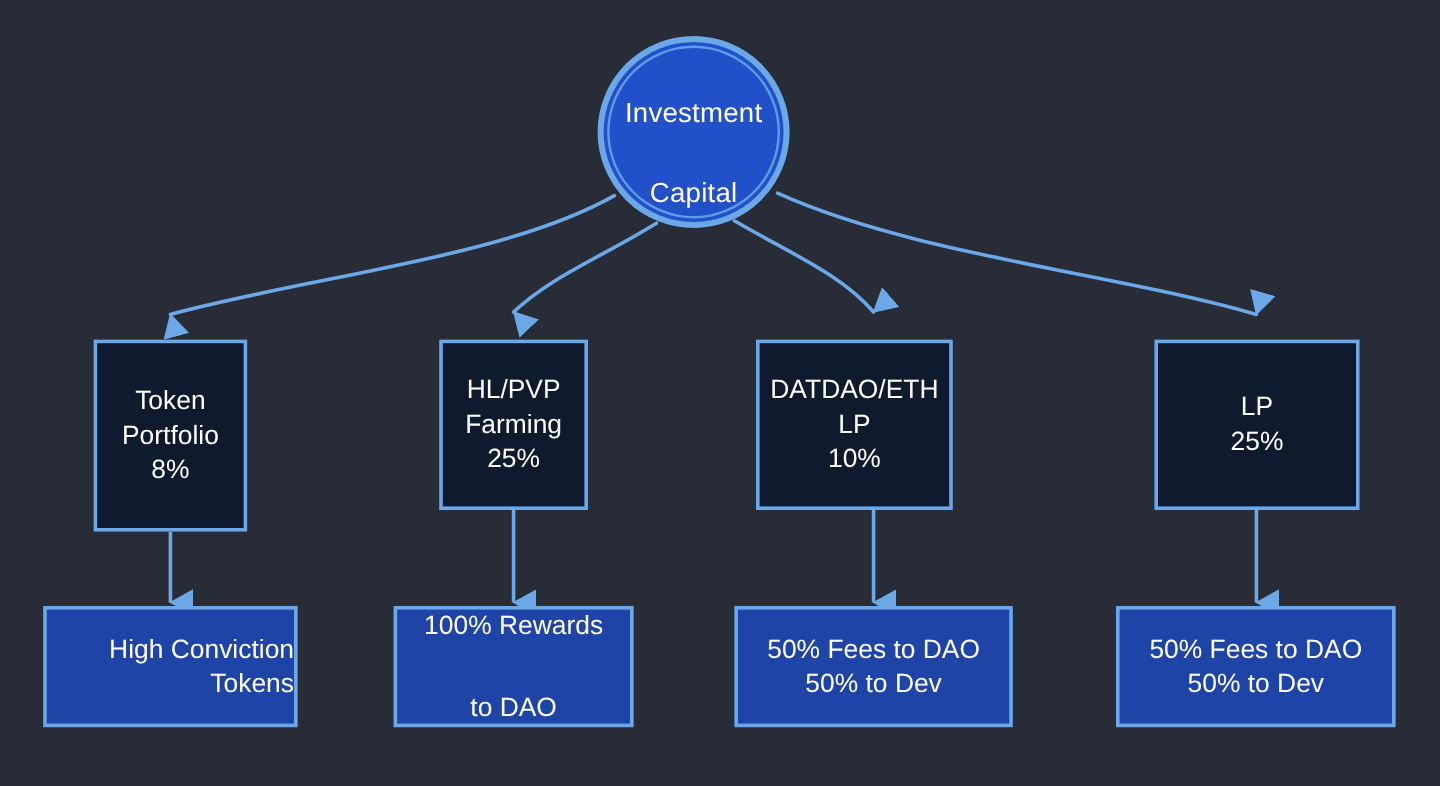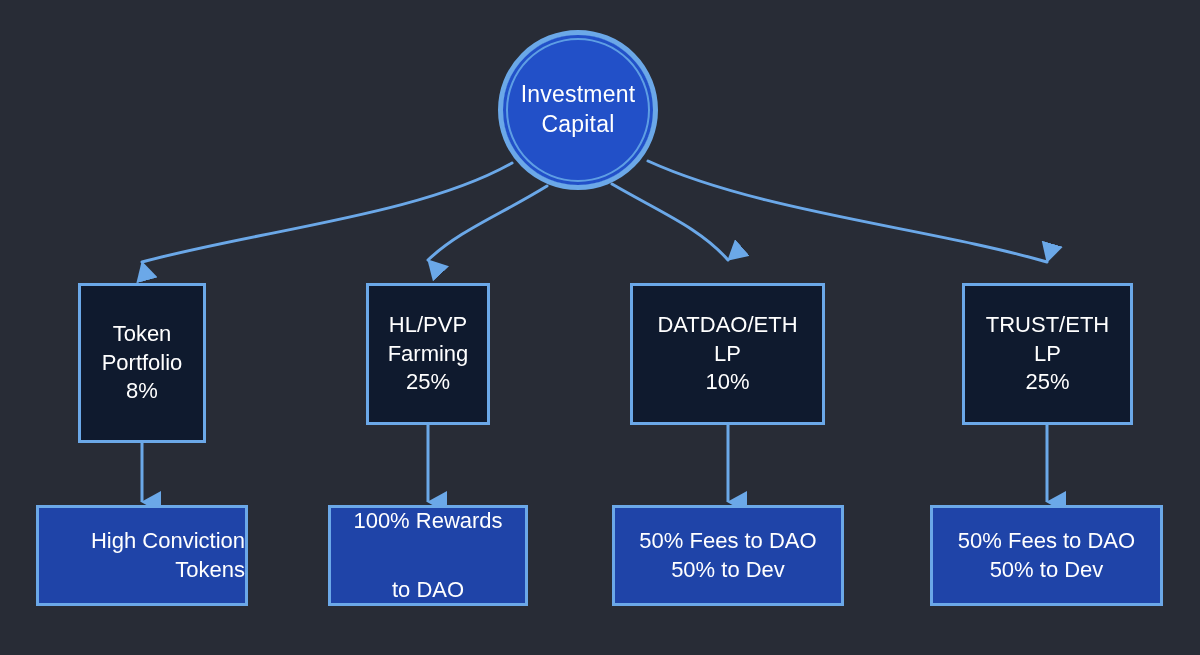--- a/index.html
+++ b/index.html
@@ -41,21 +41,21 @@
   }
   
   .root-node {
     border-radius: 50%;
     background: #2250c8;
     border: 5px solid #6ba8e8;
     box-shadow: inset 0 0 0 3px #2250c8, inset 0 0 0 5px #5e9ee4;
     font-size: 23px;
     letter-spacing: 0.2px;
   }
-  .root-node .line { display: block; }
+  .root-node .line { display: block; margin-top: 36px; }
   
   .alloc-node {
     background: #0f1a2e;
     border: 3px solid #6ba8e8;
     font-size: 22px;
   }
   
   .outcome-node {
     background: #1f44a8;
     border: 3px solid #6ba8e8;
@@ -103,27 +103,26 @@
       <div class="node alloc-node" style="left: 78px; top: 283px; width: 128px; height: 160px;">
         <span class="line">Token</span>
         <span class="line">Portfolio</span>
         <span class="line">8%</span>
       </div>
       <div class="node alloc-node" style="left: 366px; top: 283px; width: 124px; height: 142px;">
         <span class="line">HL/PVP</span>
         <span class="line">Farming</span>
         <span class="line">25%</span>
       </div>
-      <div class="node alloc-node" style="left: 630px; top: 283px; width: 195px; height: 142px;">
+      <div class="node alloc-node" style="left: 630px; top: 283px; width: 164px; height: 142px;">
         <span class="line">DATDAO/ETH</span>
         <span class="line">LP</span>
         <span class="line">10%</span>
       </div>
       <div class="node alloc-node" style="left: 962px; top: 283px; width: 171px; height: 142px;">
-        <span class="line">TRUST/ETH</span>
         <span class="line">LP</span>
         <span class="line">25%</span>
       </div>
     </div>
 
   <div id="outcome-layer">
       <div class="node outcome-node" style="left: 36px; top: 505px; width: 212px; height: 101px; align-items: flex-end;">
         <span class="line">High Conviction</span>
         <span class="line">Tokens</span>
       </div>

